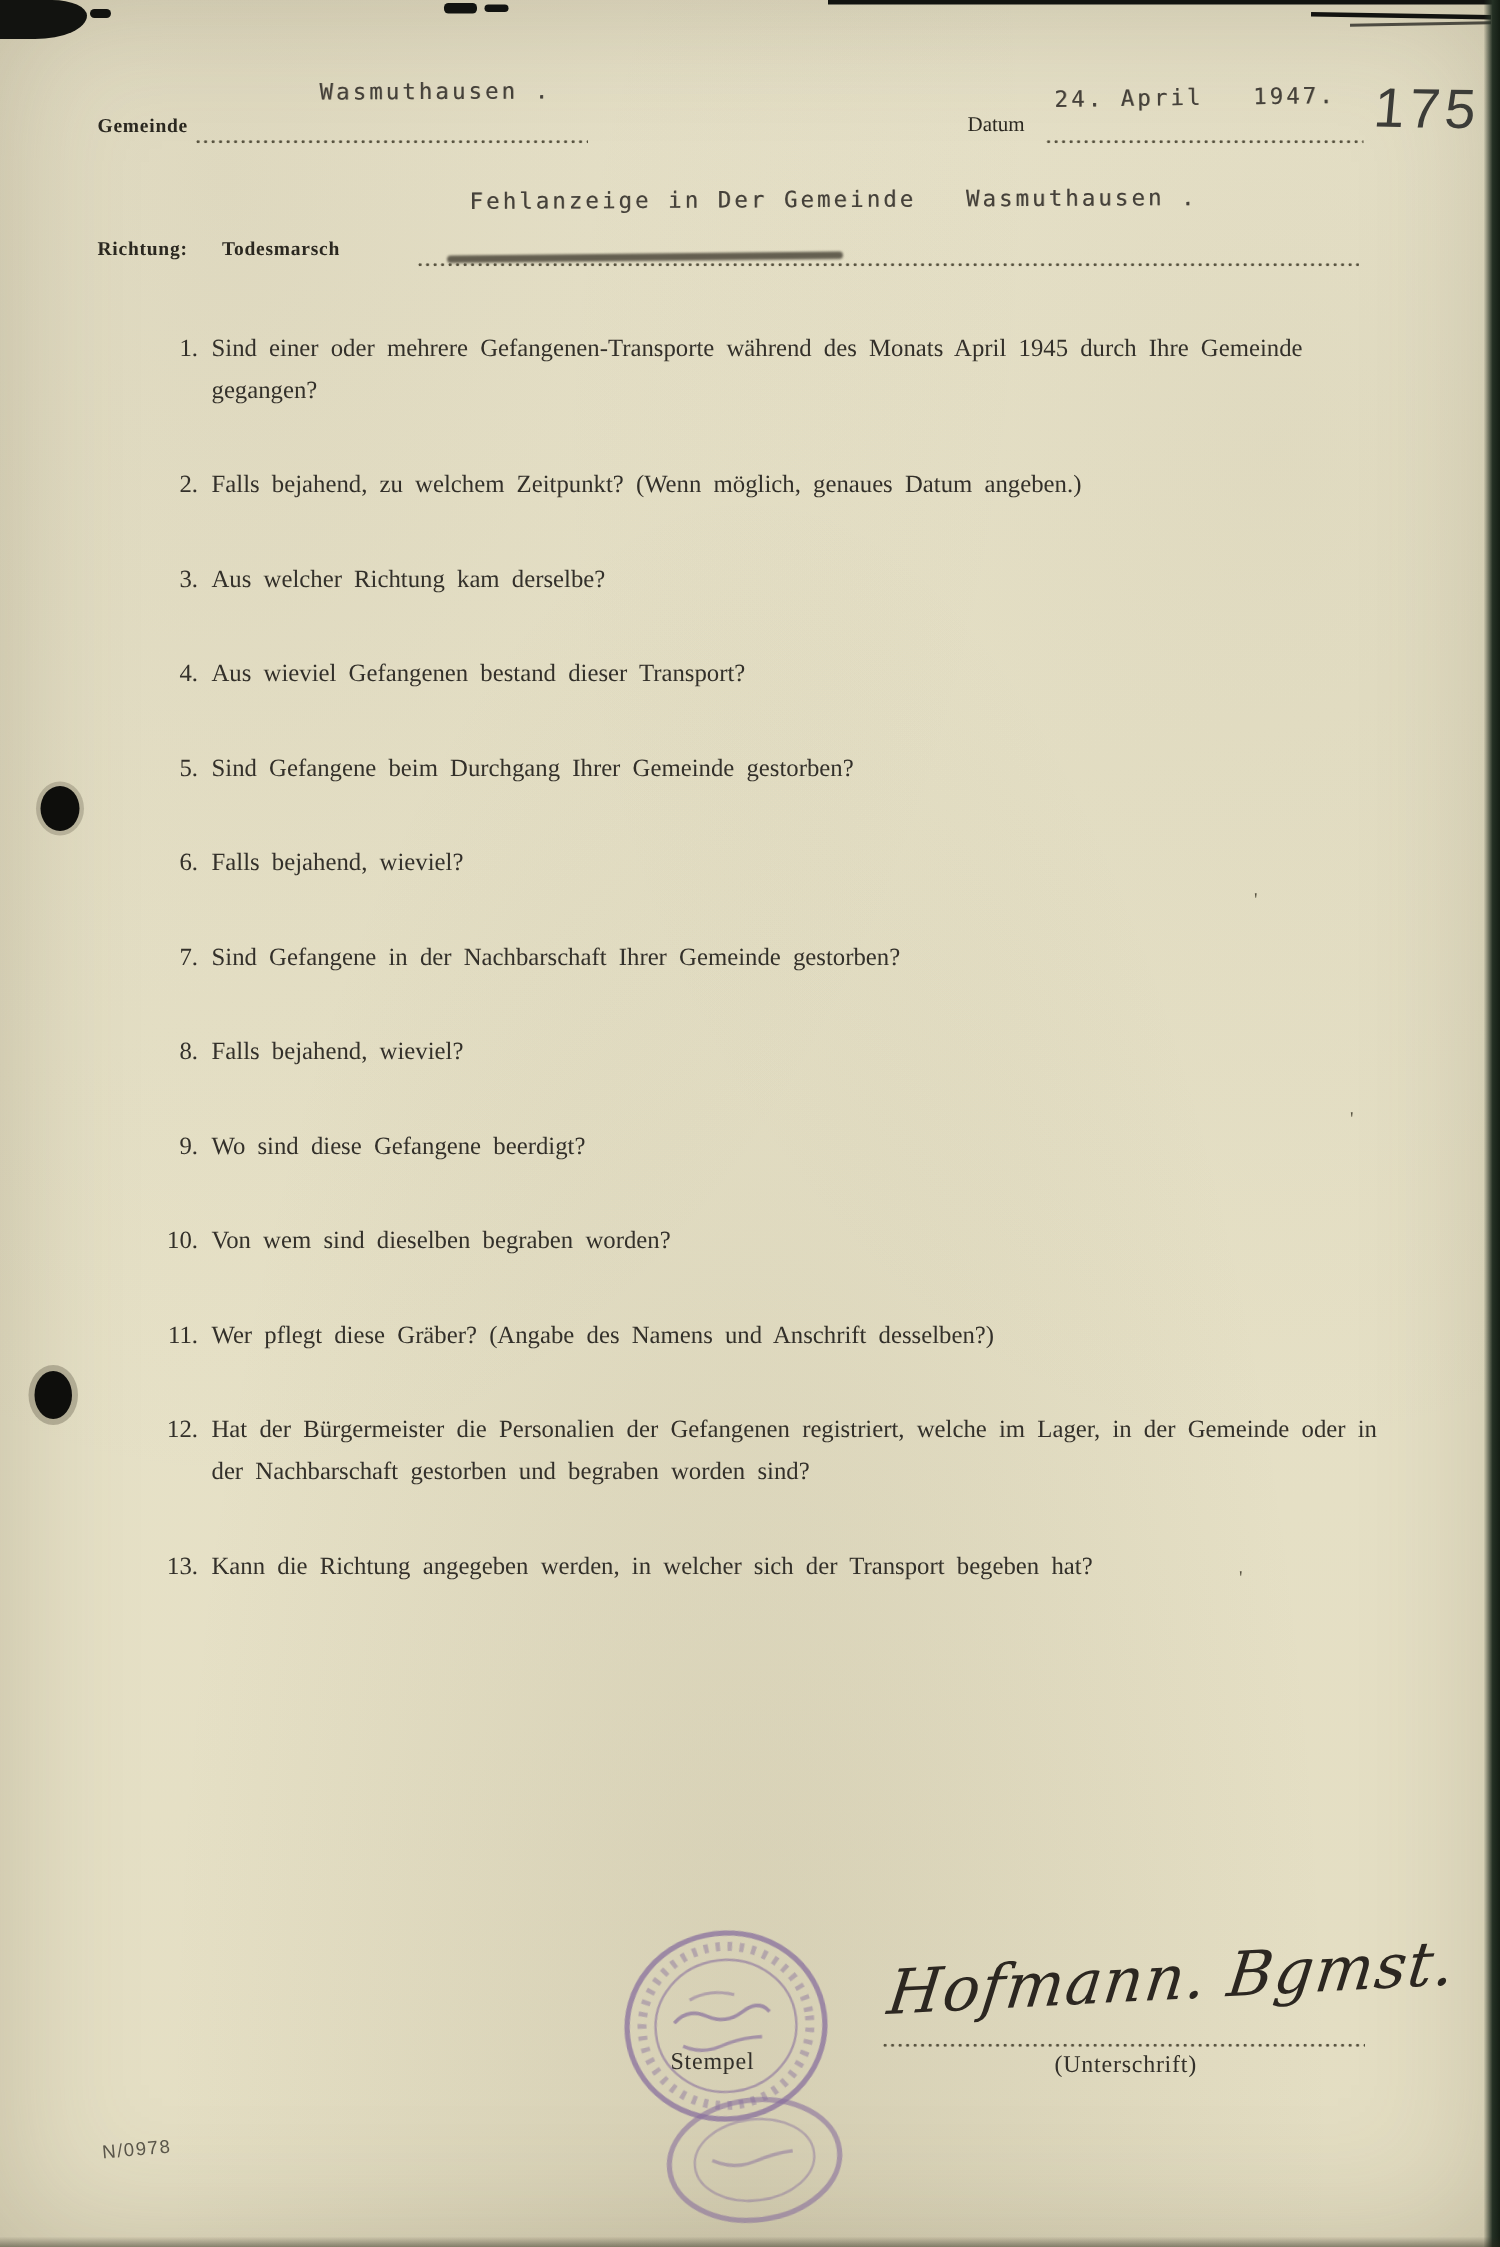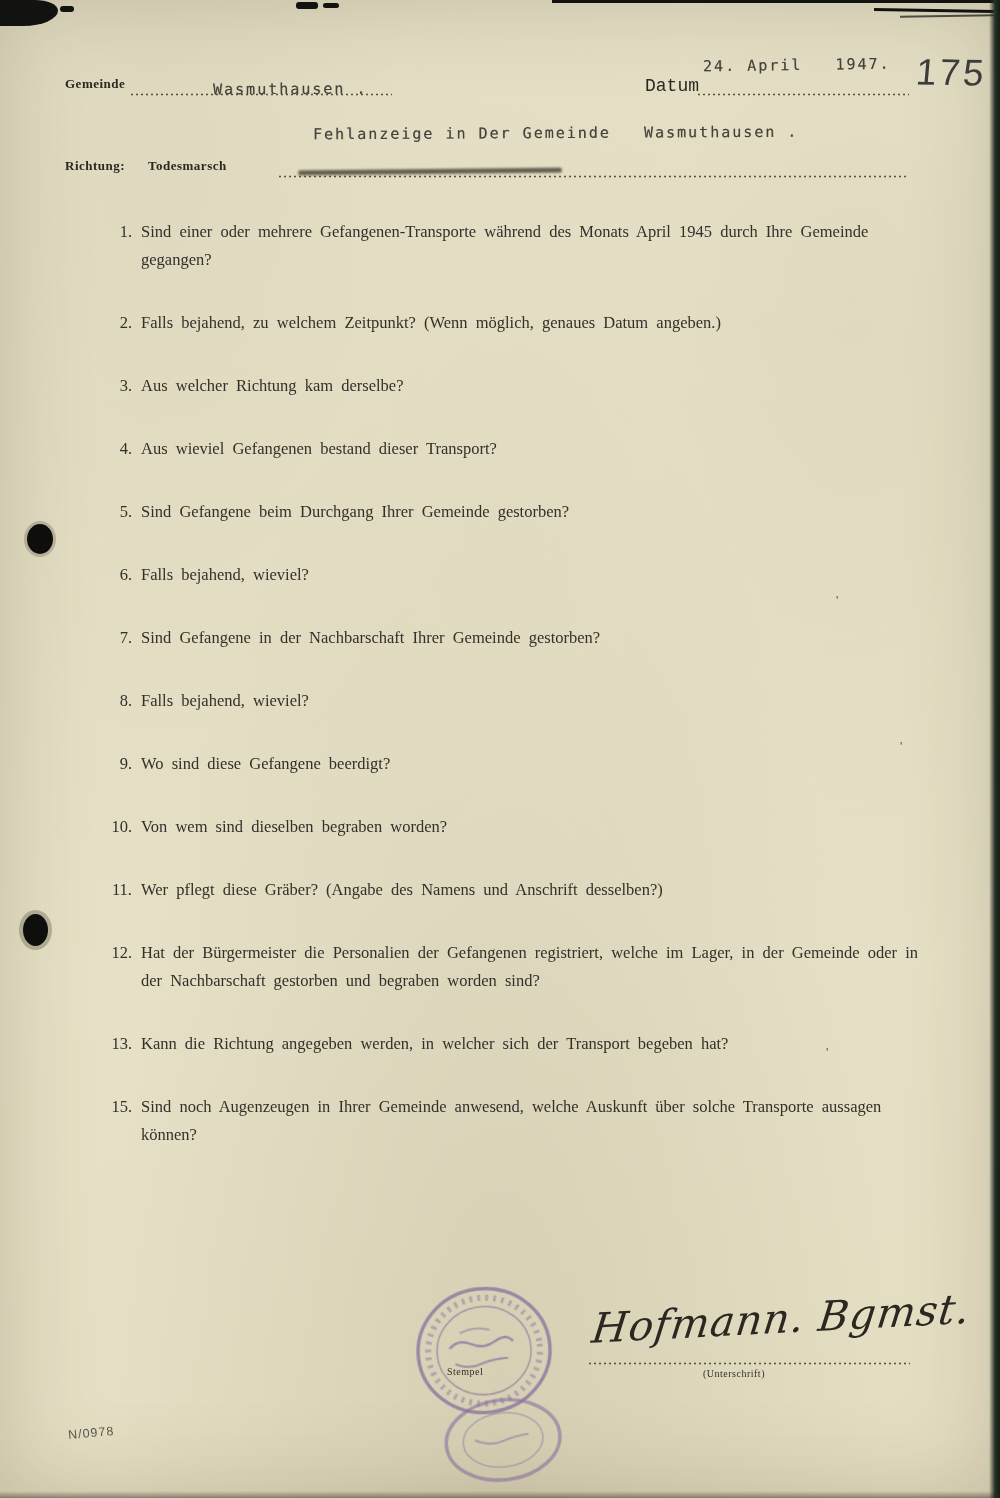--- a/index.html
+++ b/index.html
@@ -72,21 +72,21 @@
   .qtext{flex:1;}
   
   .signature{
     position:absolute;left:592px;top:1296px;width:330px;
     font-family:"DejaVu Serif", serif;font-style:italic;
     font-size:41px;color:#2c2721;
     transform:rotate(-3deg) skewX(-10deg);
     white-space:nowrap;letter-spacing:1px;
   }
   .small-print{
-    position:absolute;font-size:10px;color:#33302a;letter-spacing:0.5px;
+    position:absolute;font-size:16px;color:#33302a;letter-spacing:0.5px;
   }
   .archive-code{
     position:absolute;left:68px;top:1426px;
     font-size:12.5px;color:#5a564a;transform:rotate(-5deg);
     font-family:"Liberation Sans", sans-serif;letter-spacing:1px;
   }
   .stamp-wrap{position:absolute;left:396px;top:1278px;transform:rotate(-7deg);filter:blur(0.5px);opacity:0.85;}
 </style>
 </head>
 <body>
@@ -105,23 +105,23 @@
 
   <div class="holepunch" style="left:27px;top:524px;width:26px;height:30px;box-shadow:0 0 0 3px rgba(70,64,46,0.25);"></div>
   <div class="holepunch" style="left:23px;top:914px;width:25px;height:32px;box-shadow:0 0 0 4px rgba(70,64,46,0.3);"></div>
 
   <span class="speck" style="left:836px;top:592px;">'</span>
   <span class="speck" style="left:900px;top:738px;">'</span>
   <span class="speck" style="left:826px;top:1044px;">'</span>
 
   <div class="abs print-bold" style="left:65px;top:76px;">Gemeinde</div>
   <div class="dotline" style="left:130px;top:93px;width:262px;"></div>
-  <div class="typed" style="left:213px;top:80px;transform:rotate(-0.3deg);">Wasmuthausen .</div>
-
-  <div class="abs" style="left:645px;top:76px;font-size:18px;color:#2b2820;font-family:Liberation Mono, monospace;">Datum</div>
+  <div class="typed" style="left:213px;top:52px;transform:rotate(-0.3deg);">Wasmuthausen .</div>
+
+  <div class="abs" style="left:645px;top:76px;font-size:14px;color:#2b2820;">Datum</div>
   <div class="dotline" style="left:697px;top:93px;width:212px;"></div>
   <div class="typed" style="left:703px;top:56px;transform:rotate(-0.8deg);">24. April   1947.</div>
 
   <div class="pagenum">175</div>
 
   <div class="typed" style="left:313px;top:124px;transform:rotate(-0.3deg);">Fehlanzeige in Der Gemeinde   Wasmuthausen .</div>
 
   <div class="abs print-bold" style="left:65px;top:158px;">Richtung:</div>
   <div class="abs print-bold" style="left:148px;top:158px;">Todesmarsch</div>
   <div class="dotline" style="left:278px;top:175px;width:628px;"></div>
@@ -173,24 +173,20 @@
       <span class="qnum">11.</span>
       <span class="qtext">Wer pflegt diese Gräber?  (Angabe des Namens und Anschrift desselben?)</span>
     </div>
     <div class="question-row">
       <span class="qnum">12.</span>
       <span class="qtext">Hat der Bürgermeister die Personalien der Gefangenen registriert, welche im Lager, in der Gemeinde oder in der Nachbarschaft gestorben und begraben worden sind?</span>
     </div>
     <div class="question-row">
       <span class="qnum">13.</span>
       <span class="qtext">Kann die Richtung angegeben werden, in welcher sich der Transport begeben hat?</span>
-    </div>
-    <div class="question-row">
-      <span class="qnum">15.</span>
-      <span class="qtext">Sind noch Augenzeugen in Ihrer Gemeinde anwesend, welche Auskunft über solche Transporte aussagen können?</span>
     </div>
 
   </div>
 
   <div class="small-print" style="left:447px;top:1366px;">Stempel</div>
 
   <div class="stamp-wrap">
     <svg width="190" height="205" viewBox="0 0 190 205">
       <g fill="none" stroke="#7b5f9a">
         <ellipse cx="92" cy="72" rx="66" ry="62" stroke-width="3.5" opacity="0.75"></ellipse>

